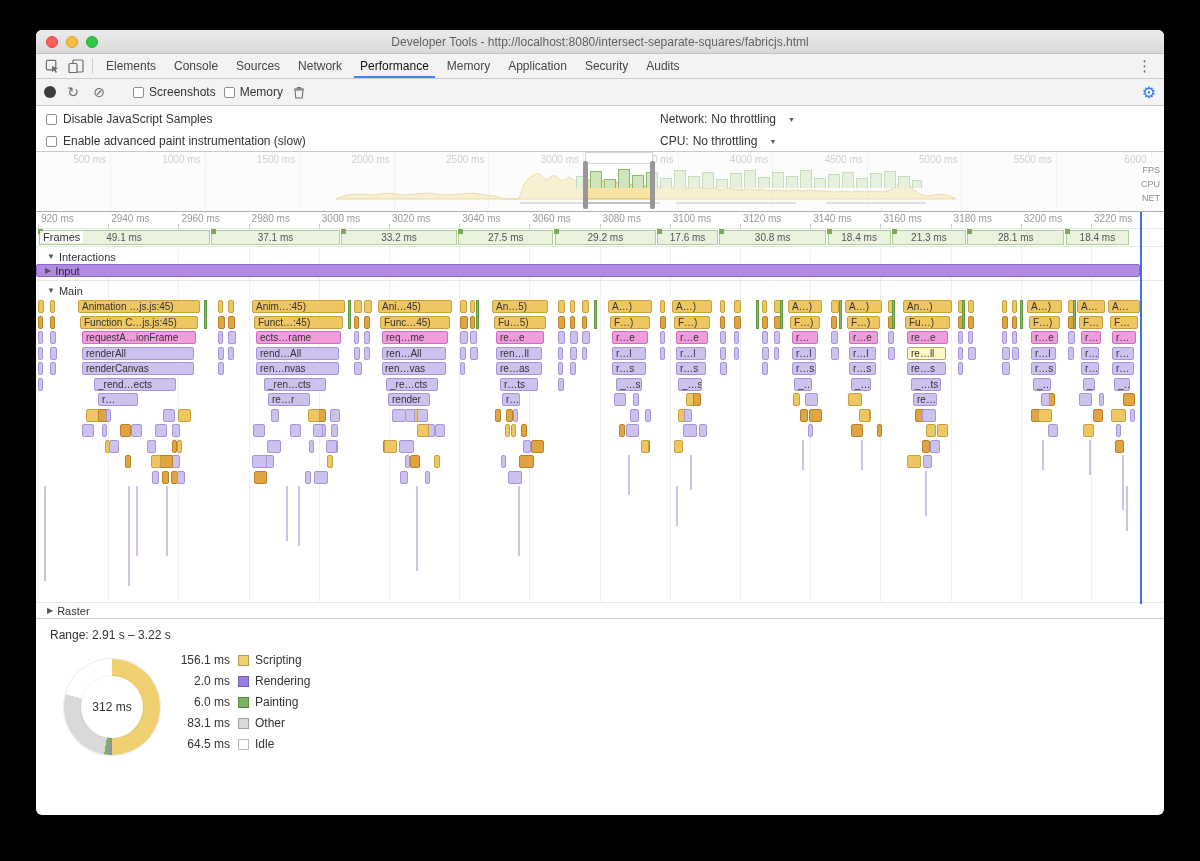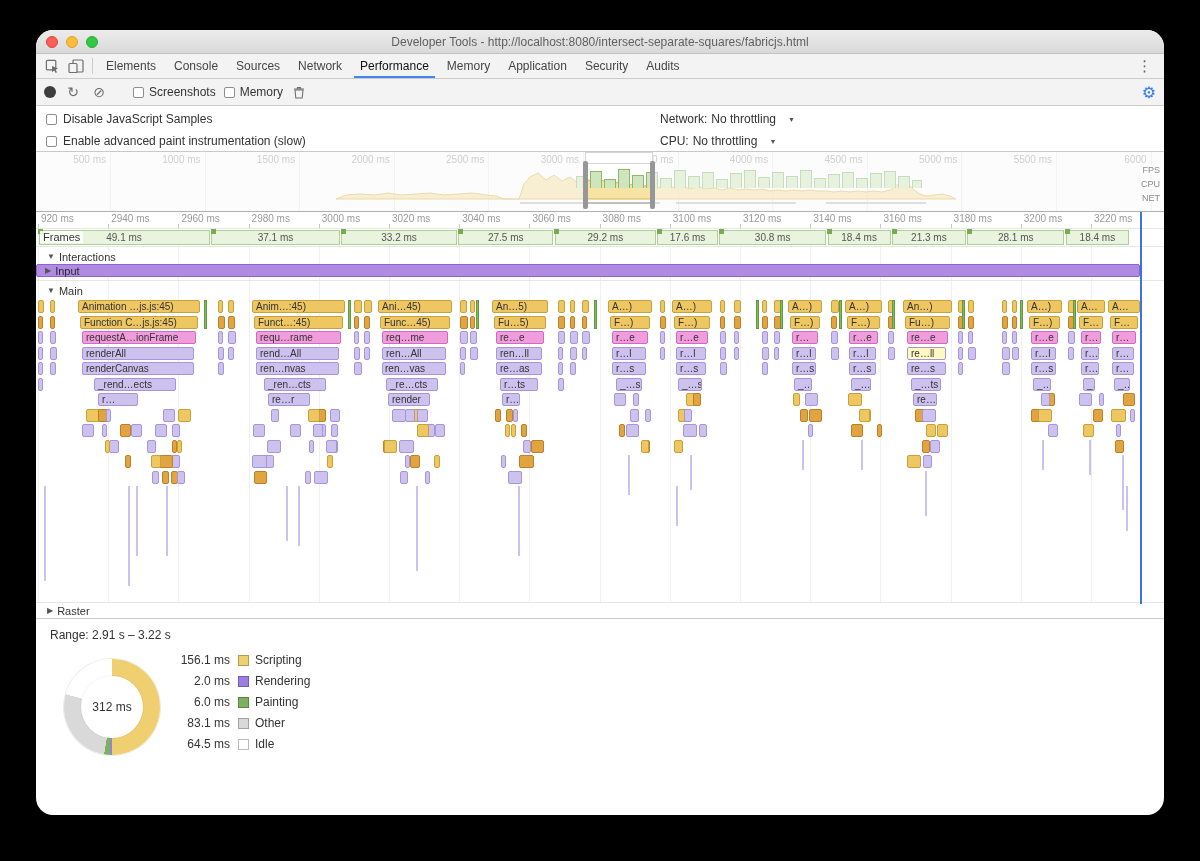--- a/index.html
+++ b/index.html
@@ -1,18 +1,18 @@
 <!DOCTYPE html>
 <html><head>
 <meta charset="utf-8">
 <style>
   html,body{margin:0;padding:0;width:1200px;height:861px;background:#000;overflow:hidden;
     font-family:"Liberation Sans",sans-serif;}
   .window{position:absolute;left:36px;top:30px;width:1128px;height:785px;background:#fff;
-    border-radius:17px;overflow:hidden;box-shadow:0 12px 40px rgba(0,0,0,.65);}
+    border-radius:6px;overflow:hidden;box-shadow:0 12px 40px rgba(0,0,0,.65);}
   
   .titlebar{height:24px;background:linear-gradient(#ececec,#d9d9d9);border-bottom:1px solid #c2c2c2;
     display:flex;align-items:center;position:relative;box-sizing:border-box;}
   .lights{position:absolute;left:10px;top:6px;display:flex;gap:8px;}
   .light{width:12px;height:12px;border-radius:50%;box-sizing:border-box;}
   .light.red{background:#fc5f57;border:1px solid #e0443e;}
   .light.yellow{background:#fdbc40;border:1px solid #dfa123;}
   .light.green{background:#33c748;border:1px solid #1eaf34;}
   .title{flex:1;text-align:center;font-size:12px;color:#5f5f5f;white-space:nowrap;overflow:hidden;}
   
@@ -339,21 +339,21 @@
       <div style="position: absolute; left: 89.2727px; top: 243px; width: 5.98392px; height: 13px; background: rgb(226, 164, 64); border: 1px solid rgb(185, 130, 42); box-sizing: border-box; border-radius: 2px; font-size: 10px; line-height: 11px; color: rgb(51, 51, 51); padding-left: 3px; overflow: hidden; white-space: nowrap; z-index: 2;"></div>
       <div style="position: absolute; left: 114.997px; top: 243px; width: 10.0618px; height: 13px; background: rgb(238, 199, 99); border: 1px solid rgb(199, 162, 58); box-sizing: border-box; border-radius: 2px; font-size: 10px; line-height: 11px; color: rgb(51, 51, 51); padding-left: 3px; overflow: hidden; white-space: nowrap; z-index: 2;"></div>
       <div style="position: absolute; left: 115.586px; top: 258.5px; width: 7.41557px; height: 13px; background: rgb(205, 193, 238); border: 1px solid rgb(168, 149, 217); box-sizing: border-box; border-radius: 2px; font-size: 10px; line-height: 11px; color: rgb(51, 51, 51); padding-left: 3px; overflow: hidden; white-space: nowrap; z-index: 2;"></div>
       <div style="position: absolute; left: 126.079px; top: 258.5px; width: 7.13056px; height: 13px; background: rgb(226, 164, 64); border: 1px solid rgb(185, 130, 42); box-sizing: border-box; border-radius: 2px; font-size: 10px; line-height: 11px; color: rgb(51, 51, 51); padding-left: 3px; overflow: hidden; white-space: nowrap; z-index: 2;"></div>
       <div style="position: absolute; left: 134.519px; top: 258.5px; width: 7.10411px; height: 13px; background: rgb(226, 164, 64); border: 1px solid rgb(185, 130, 42); box-sizing: border-box; border-radius: 2px; font-size: 10px; line-height: 11px; color: rgb(51, 51, 51); padding-left: 3px; overflow: hidden; white-space: nowrap; z-index: 2;"></div>
       <div style="position: absolute; left: 140.936px; top: 258.5px; width: 7.76885px; height: 13px; background: rgb(205, 193, 238); border: 1px solid rgb(168, 149, 217); box-sizing: border-box; border-radius: 2px; font-size: 10px; line-height: 11px; color: rgb(51, 51, 51); padding-left: 3px; overflow: hidden; white-space: nowrap; z-index: 2;"></div>
       <div style="position: absolute; left: 92px; top: 274px; width: 2px; height: 100px; background: rgb(205, 193, 238); z-index: 1;"></div>
       <div style="position: absolute; left: 130px; top: 274px; width: 2px; height: 70px; background: rgb(205, 193, 238); z-index: 1;"></div>
       <div style="position: absolute; left: 216px; top: 88px; width: 93px; height: 13px; background: rgb(238, 199, 99); border: 1px solid rgb(199, 162, 58); box-sizing: border-box; border-radius: 2px; font-size: 10px; line-height: 11px; color: rgb(51, 51, 51); padding-left: 3px; overflow: hidden; white-space: nowrap; z-index: 2;">Anim…:45)</div>
       <div style="position: absolute; left: 218px; top: 103.5px; width: 89px; height: 13px; background: rgb(238, 199, 99); border: 1px solid rgb(199, 162, 58); box-sizing: border-box; border-radius: 2px; font-size: 10px; line-height: 11px; color: rgb(51, 51, 51); padding-left: 3px; overflow: hidden; white-space: nowrap; z-index: 2;">Funct…:45)</div>
-      <div style="position: absolute; left: 220px; top: 119px; width: 85px; height: 13px; background: rgb(241, 157, 221); border: 1px solid rgb(208, 108, 192); box-sizing: border-box; border-radius: 2px; font-size: 10px; line-height: 11px; color: rgb(51, 51, 51); padding-left: 3px; overflow: hidden; white-space: nowrap; z-index: 2;">requ…rame</div>
+      <div style="position: absolute; left: 220px; top: 119px; width: 85px; height: 13px; background: rgb(241, 157, 221); border: 1px solid rgb(208, 108, 192); box-sizing: border-box; border-radius: 2px; font-size: 10px; line-height: 11px; color: rgb(51, 51, 51); padding-left: 3px; overflow: hidden; white-space: nowrap; z-index: 2;">ects…rame</div>
       <div style="position: absolute; left: 220px; top: 134.5px; width: 83px; height: 13px; background: rgb(205, 193, 238); border: 1px solid rgb(168, 149, 217); box-sizing: border-box; border-radius: 2px; font-size: 10px; line-height: 11px; color: rgb(51, 51, 51); padding-left: 3px; overflow: hidden; white-space: nowrap; z-index: 2;">rend…All</div>
       <div style="position: absolute; left: 220px; top: 150px; width: 83px; height: 13px; background: rgb(205, 193, 238); border: 1px solid rgb(168, 149, 217); box-sizing: border-box; border-radius: 2px; font-size: 10px; line-height: 11px; color: rgb(51, 51, 51); padding-left: 3px; overflow: hidden; white-space: nowrap; z-index: 2;">ren…nvas</div>
       <div style="position: absolute; left: 228px; top: 165.5px; width: 62px; height: 13px; background: rgb(205, 193, 238); border: 1px solid rgb(168, 149, 217); box-sizing: border-box; border-radius: 2px; font-size: 10px; line-height: 11px; color: rgb(51, 51, 51); padding-left: 3px; overflow: hidden; white-space: nowrap; z-index: 2;">_ren…cts</div>
       <div style="position: absolute; left: 232px; top: 181px; width: 42px; height: 13px; background: rgb(205, 193, 238); border: 1px solid rgb(168, 149, 217); box-sizing: border-box; border-radius: 2px; font-size: 10px; line-height: 11px; color: rgb(51, 51, 51); padding-left: 3px; overflow: hidden; white-space: nowrap; z-index: 2;">re…r</div>
       <div style="position: absolute; left: 234.523px; top: 196.5px; width: 8.27251px; height: 13px; background: rgb(205, 193, 238); border: 1px solid rgb(168, 149, 217); box-sizing: border-box; border-radius: 2px; font-size: 10px; line-height: 11px; color: rgb(51, 51, 51); padding-left: 3px; overflow: hidden; white-space: nowrap; z-index: 2;"></div>
       <div style="position: absolute; left: 272.546px; top: 196.5px; width: 8.76623px; height: 13px; background: rgb(238, 199, 99); border: 1px solid rgb(199, 162, 58); box-sizing: border-box; border-radius: 2px; font-size: 10px; line-height: 11px; color: rgb(51, 51, 51); padding-left: 3px; overflow: hidden; white-space: nowrap; z-index: 2;"></div>
       <div style="position: absolute; left: 275.963px; top: 196.5px; width: 14.2667px; height: 13px; background: rgb(226, 164, 64); border: 1px solid rgb(185, 130, 42); box-sizing: border-box; border-radius: 2px; font-size: 10px; line-height: 11px; color: rgb(51, 51, 51); padding-left: 3px; overflow: hidden; white-space: nowrap; z-index: 2;"></div>
       <div style="position: absolute; left: 294.139px; top: 196.5px; width: 10.1981px; height: 13px; background: rgb(205, 193, 238); border: 1px solid rgb(168, 149, 217); box-sizing: border-box; border-radius: 2px; font-size: 10px; line-height: 11px; color: rgb(51, 51, 51); padding-left: 3px; overflow: hidden; white-space: nowrap; z-index: 2;"></div>
       <div style="position: absolute; left: 271.972px; top: 196.5px; width: 11.7049px; height: 13px; background: rgb(238, 199, 99); border: 1px solid rgb(199, 162, 58); box-sizing: border-box; border-radius: 2px; font-size: 10px; line-height: 11px; color: rgb(51, 51, 51); padding-left: 3px; overflow: hidden; white-space: nowrap; z-index: 2;"></div>
       <div style="position: absolute; left: 254.4px; top: 212px; width: 10.7331px; height: 13px; background: rgb(205, 193, 238); border: 1px solid rgb(168, 149, 217); box-sizing: border-box; border-radius: 2px; font-size: 10px; line-height: 11px; color: rgb(51, 51, 51); padding-left: 3px; overflow: hidden; white-space: nowrap; z-index: 2;"></div>

